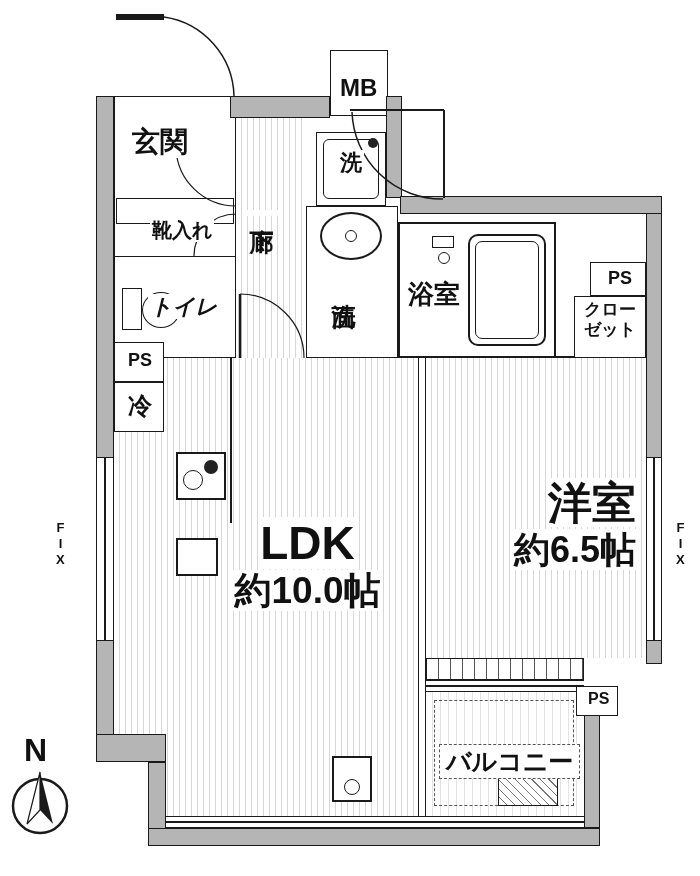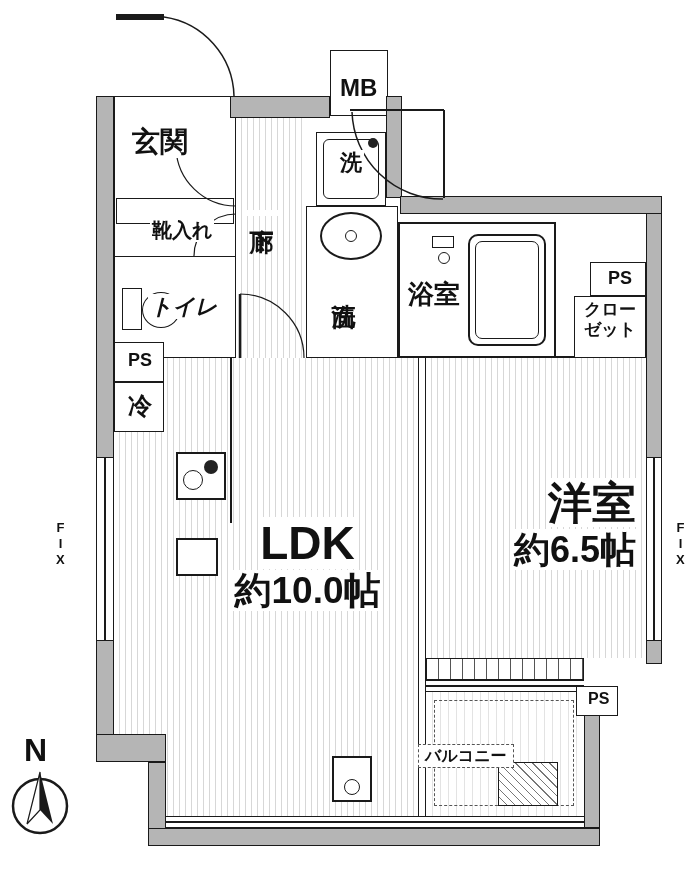--- a/index.html
+++ b/index.html
@@ -128,18 +128,18 @@
     <div><span class="lbl" style="font-size:37px;text-align:right;">約10.0帖</span></div>
   </div>
   <div class="abs" style="left:438px;top:478px;width:200px;text-align:right;">
     <div><span class="lbl" style="font-size:44px;">洋室</span></div>
     <div><span class="lbl" style="font-size:36px;">約6.5帖</span></div>
   </div>
 
   <div class="abs lbl vtext" style="left:52px;top:518px;font-size:13px;letter-spacing:1px;padding:2px 0;">FIX</div>
   <div class="abs lbl vtext" style="left:672px;top:518px;font-size:13px;letter-spacing:1px;padding:2px 0;">FIX</div>
 
-  <div class="abs lbl" style="left:418px;top:744px;font-size:16px;border:1.5px dashed #555;padding:2px 6px;">バルコニー</div>
+  <div class="abs lbl" style="left:439px;top:744px;font-size:25px;border:1.5px dashed #555;padding:2px 6px;">バルコニー</div>
   <div class="abs lbl" style="left:586px;top:690px;font-size:16px;background:transparent;">PS</div>
 
   <div class="abs" style="left:24px;top:732px;font-size:32px;font-weight:bold;">N</div>
 
 </div>
 
 </body></html>

